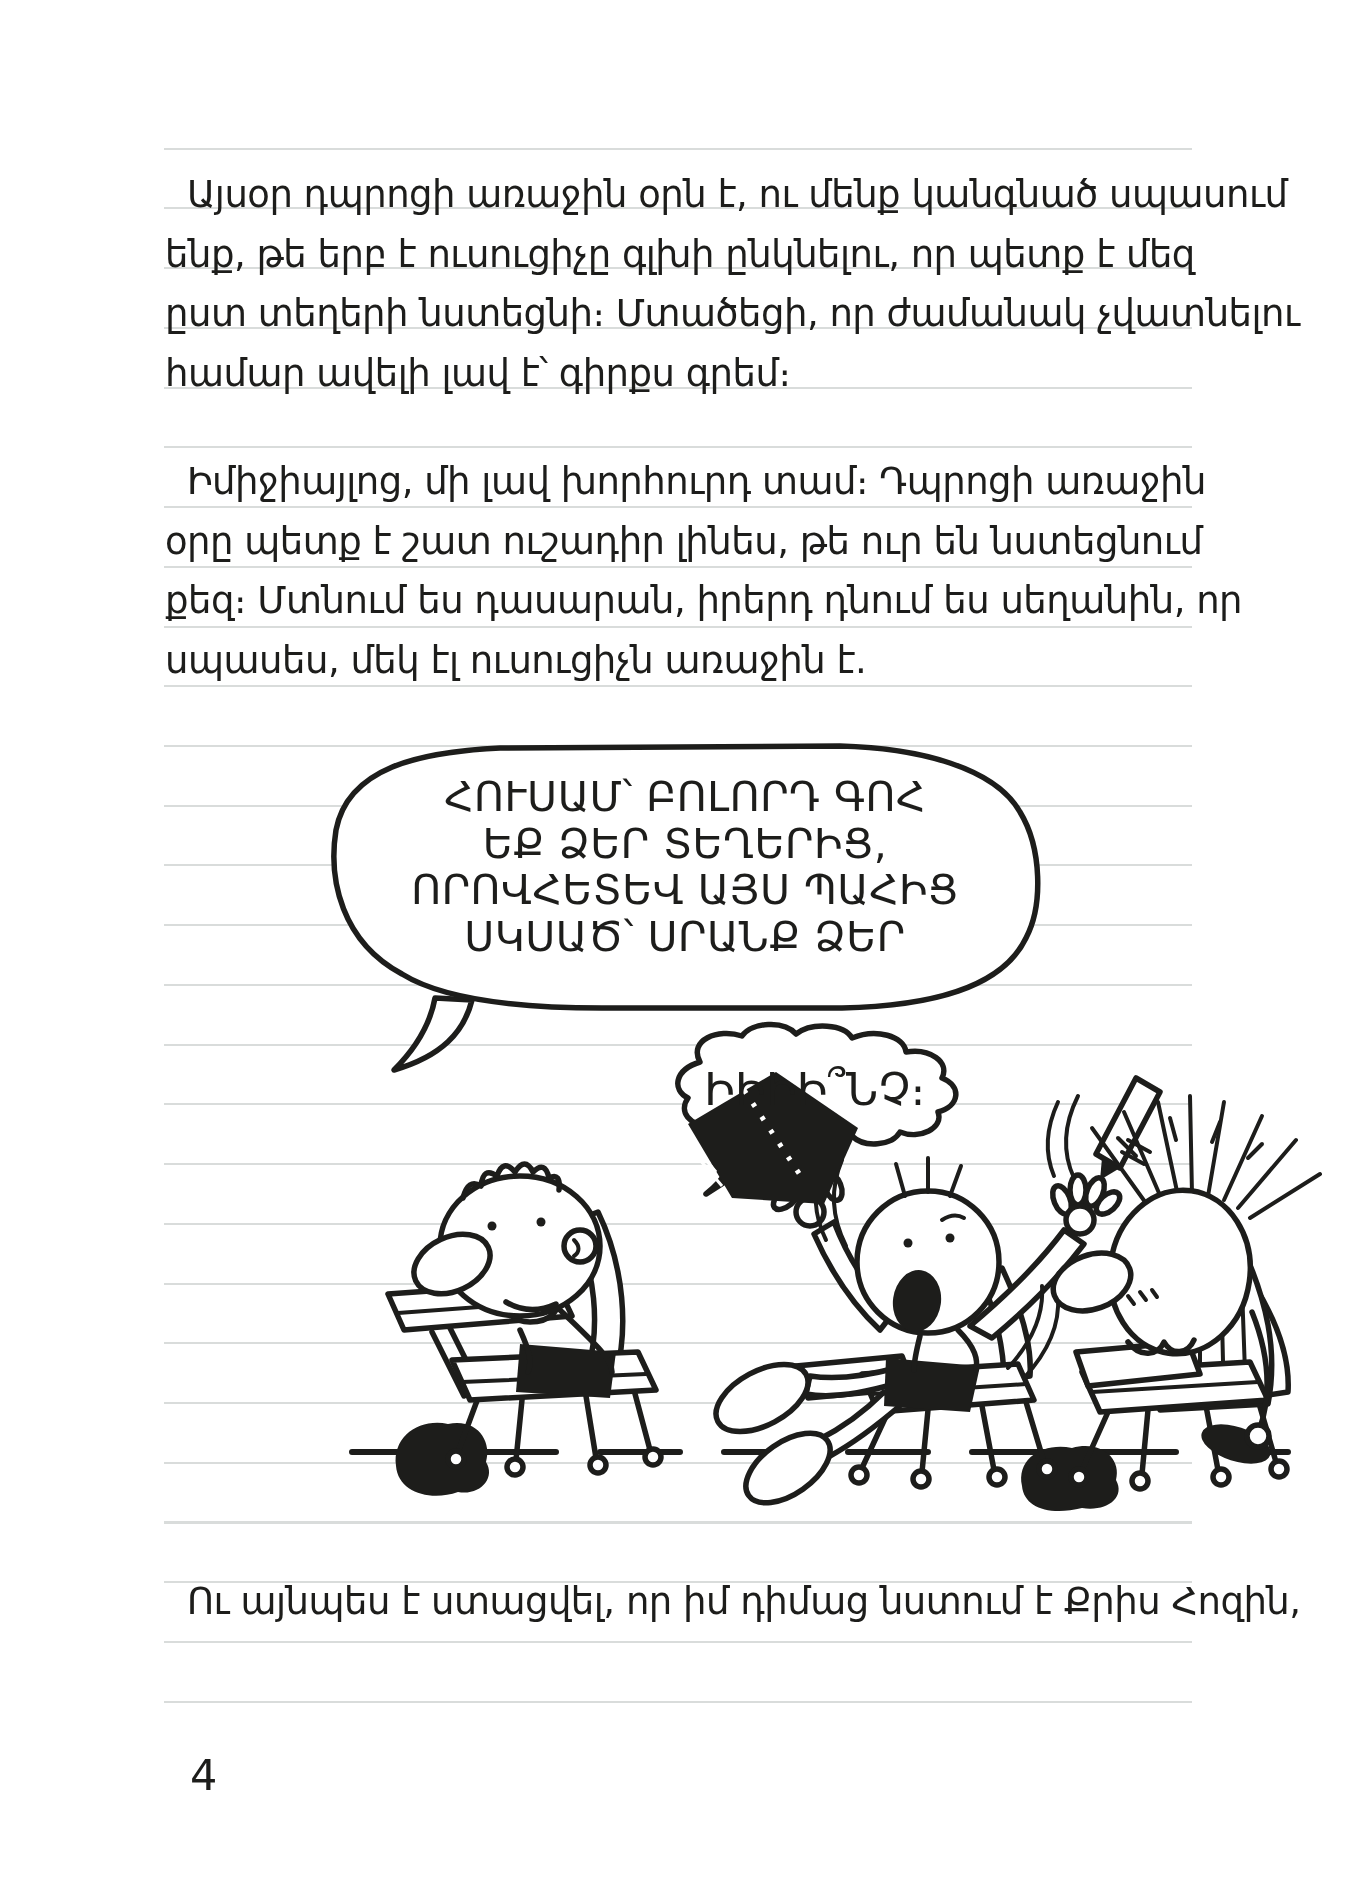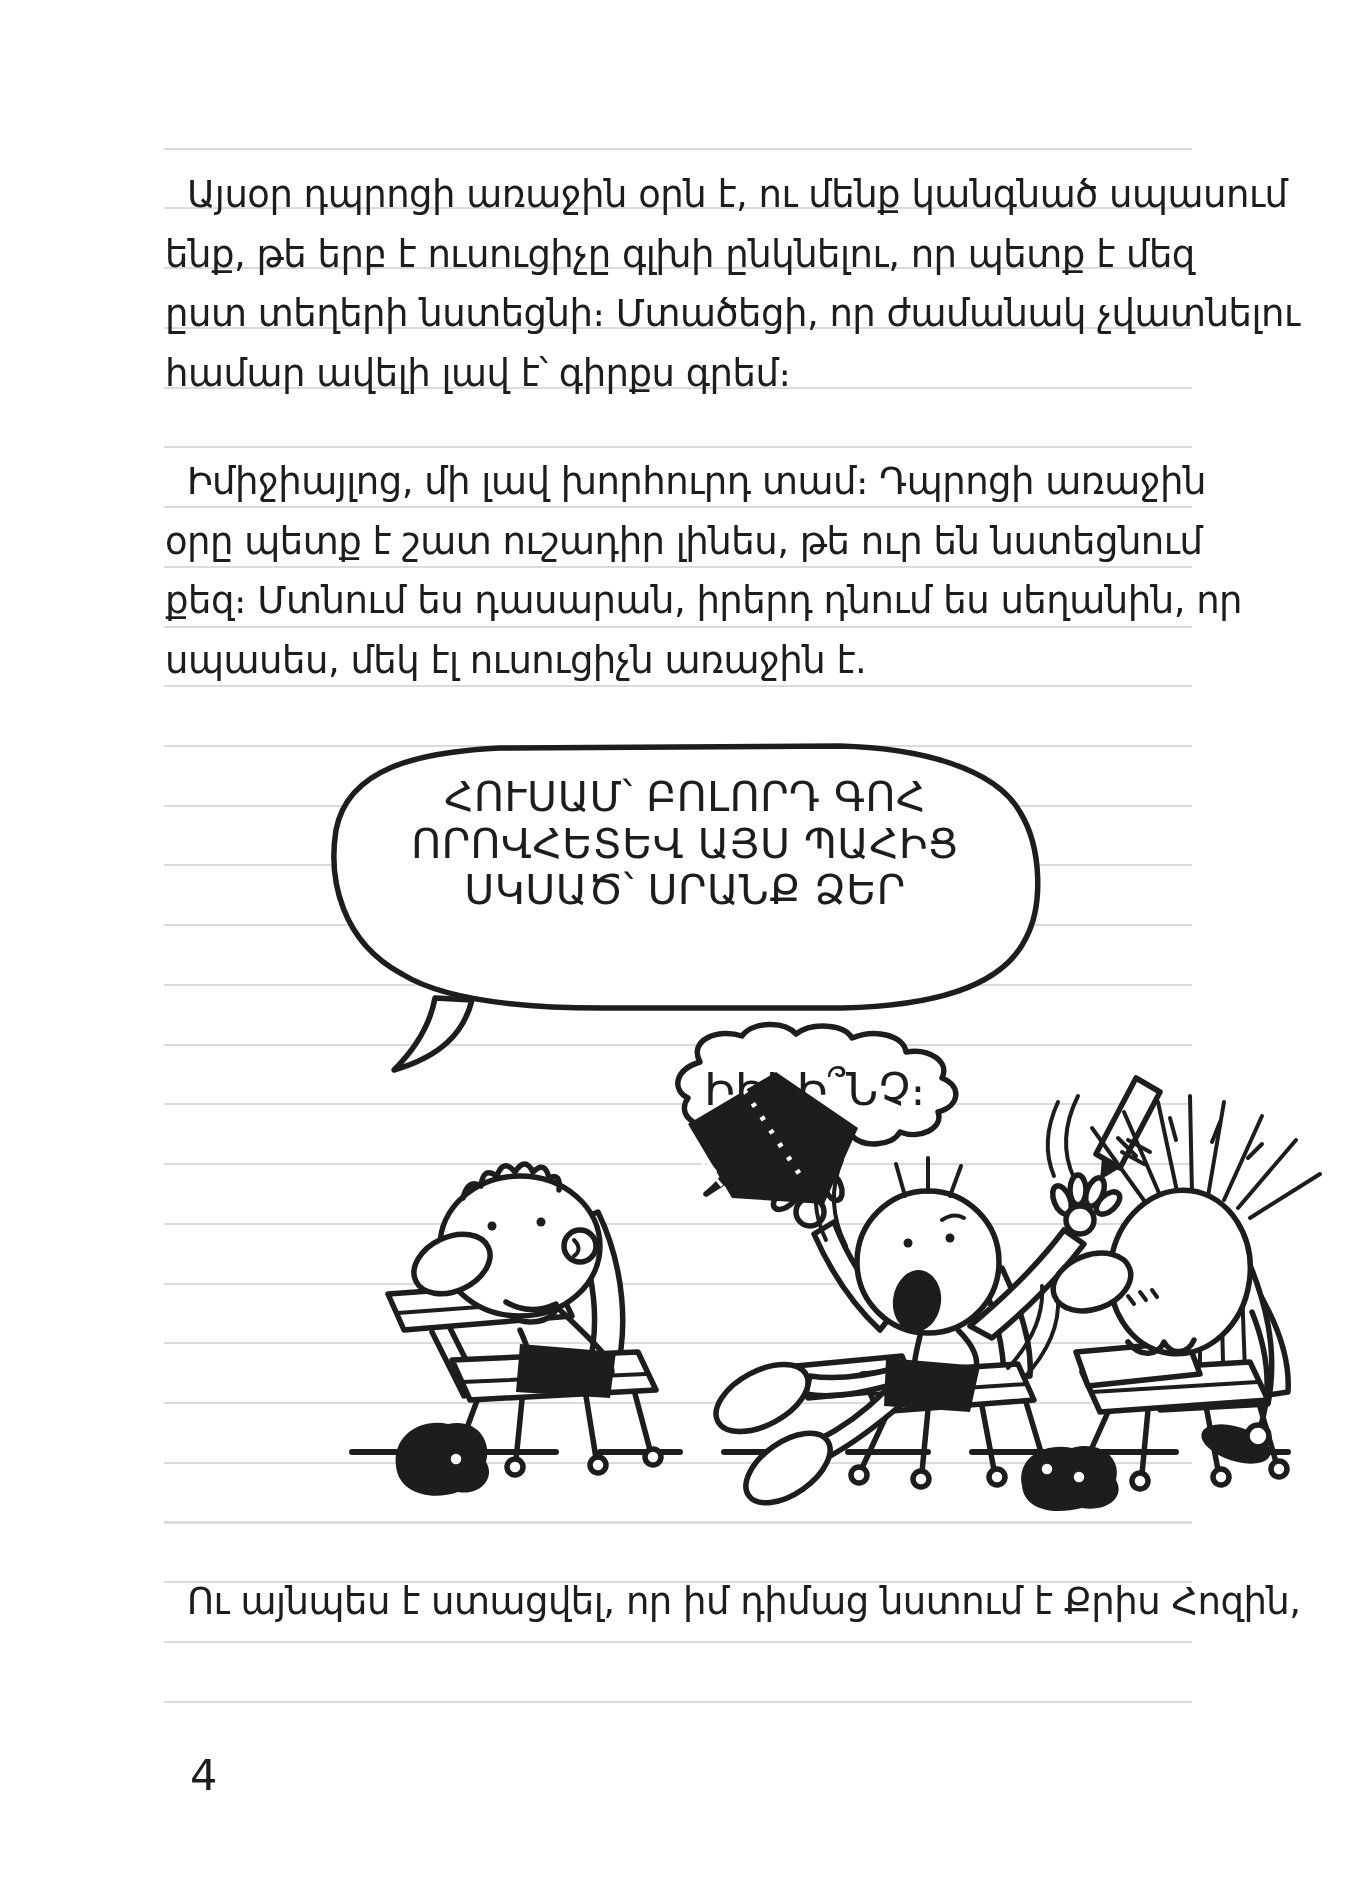--- a/index.html
+++ b/index.html
@@ -249,20 +249,21 @@
     <ellipse class="wh" cx="1092" cy="1282" rx="40" ry="27" transform="rotate(-20 1092 1282)"></ellipse>
     <line class="thin" x1="1128" y1="1296" x2="1134" y2="1304"></line>
     <line class="thin" x1="1140" y1="1292" x2="1146" y2="1300"></line>
     <line class="thin" x1="1152" y1="1290" x2="1157" y2="1297"></line>
     <path class="st" d="M1128 1342 C1140 1358 1158 1356 1164 1342 C1172 1356 1188 1354 1194 1340"></path>
   </g>
 </svg>
 
 <div class="bubble-text">
   <div>ՀՈՒՍԱՄ՝ ԲՈԼՈՐԴ ԳՈՀ</div>
+  <div>ԵՔ ՁԵՐ ՏԵՂԵՐԻՑ,</div>
   <div>ՈՐՈՎՀԵՏԵՎ ԱՅՍ ՊԱՀԻՑ</div>
   <div>ՍԿՍԱԾ՝ ՍՐԱՆՔ ՁԵՐ</div>
 </div>
 
 <div class="shout-text">ԻԻԻԻ՞ՆՉ։</div>
 
 <div class="para" id="p3">
   <div class="ln indent">Ու այնպես է ստացվել, որ իմ դիմաց նստում է Քրիս Հոզին,</div>
 </div>
 

